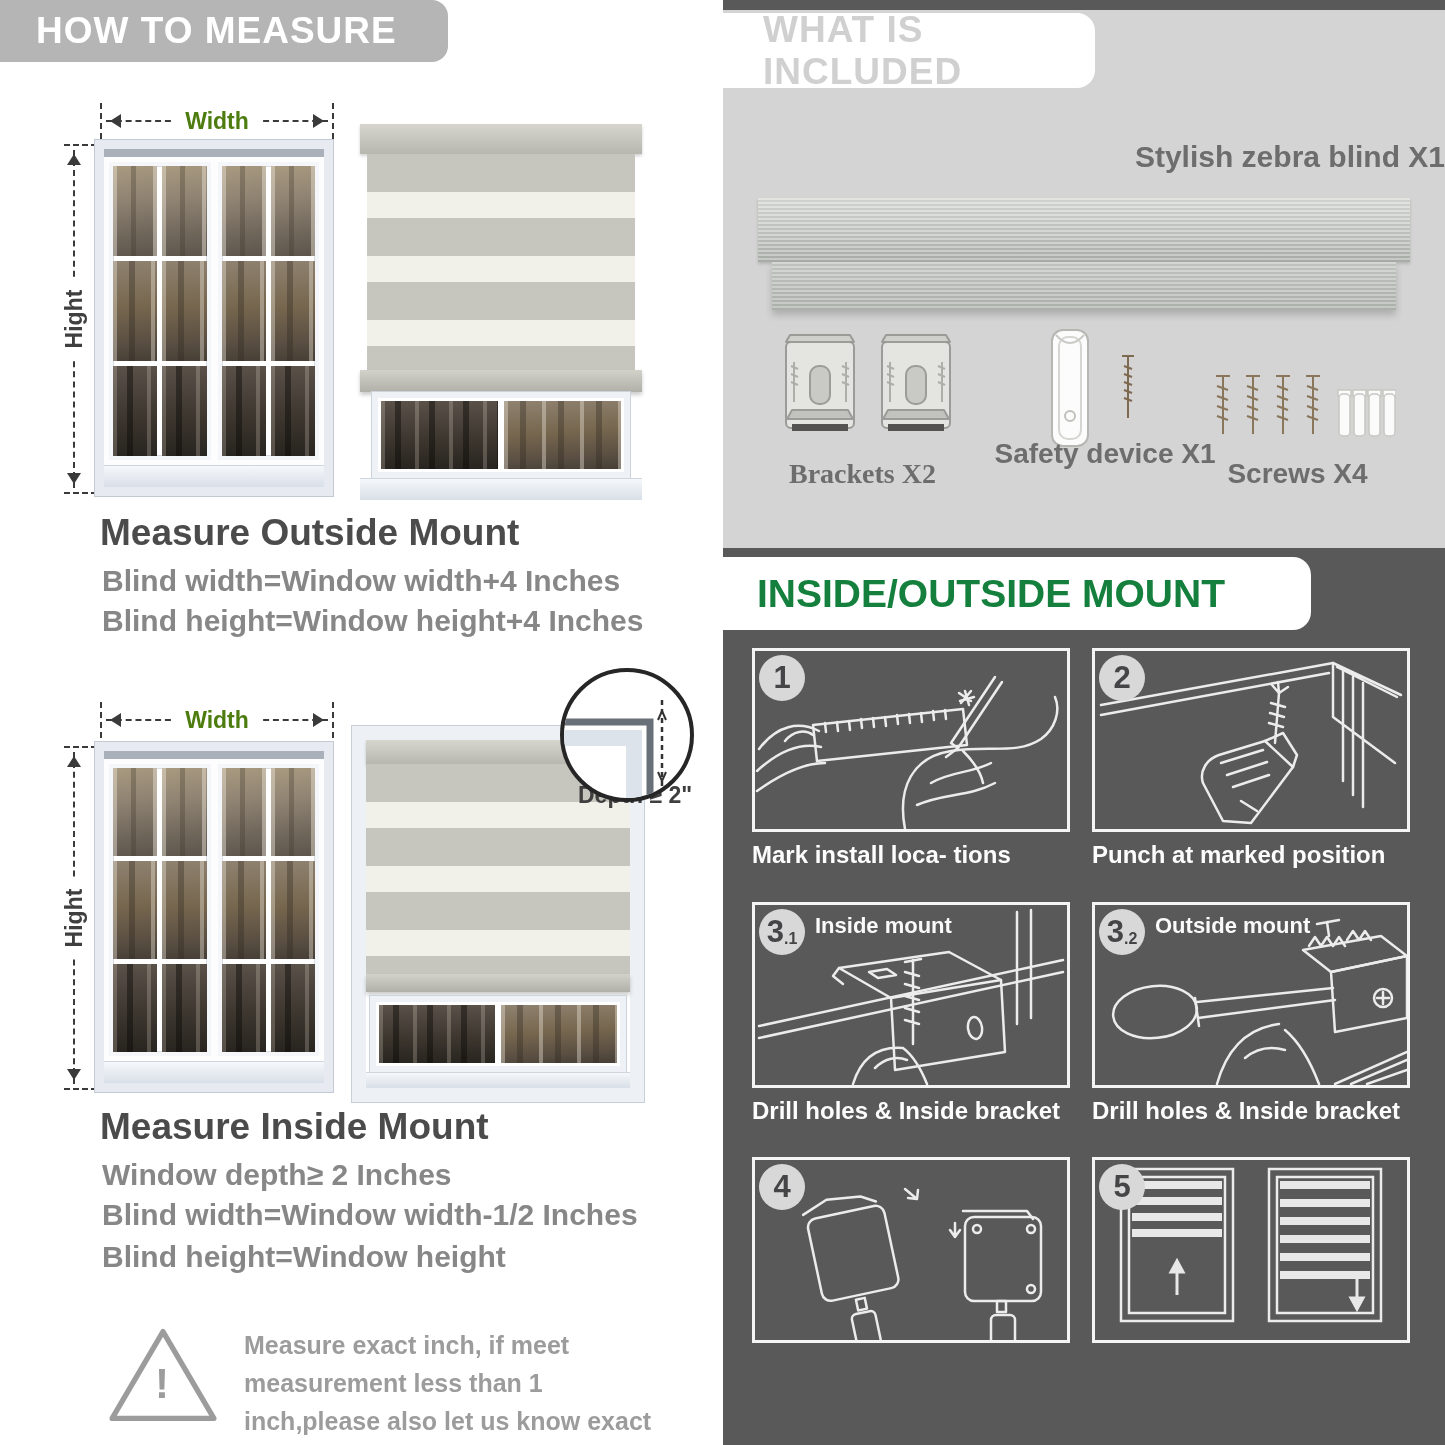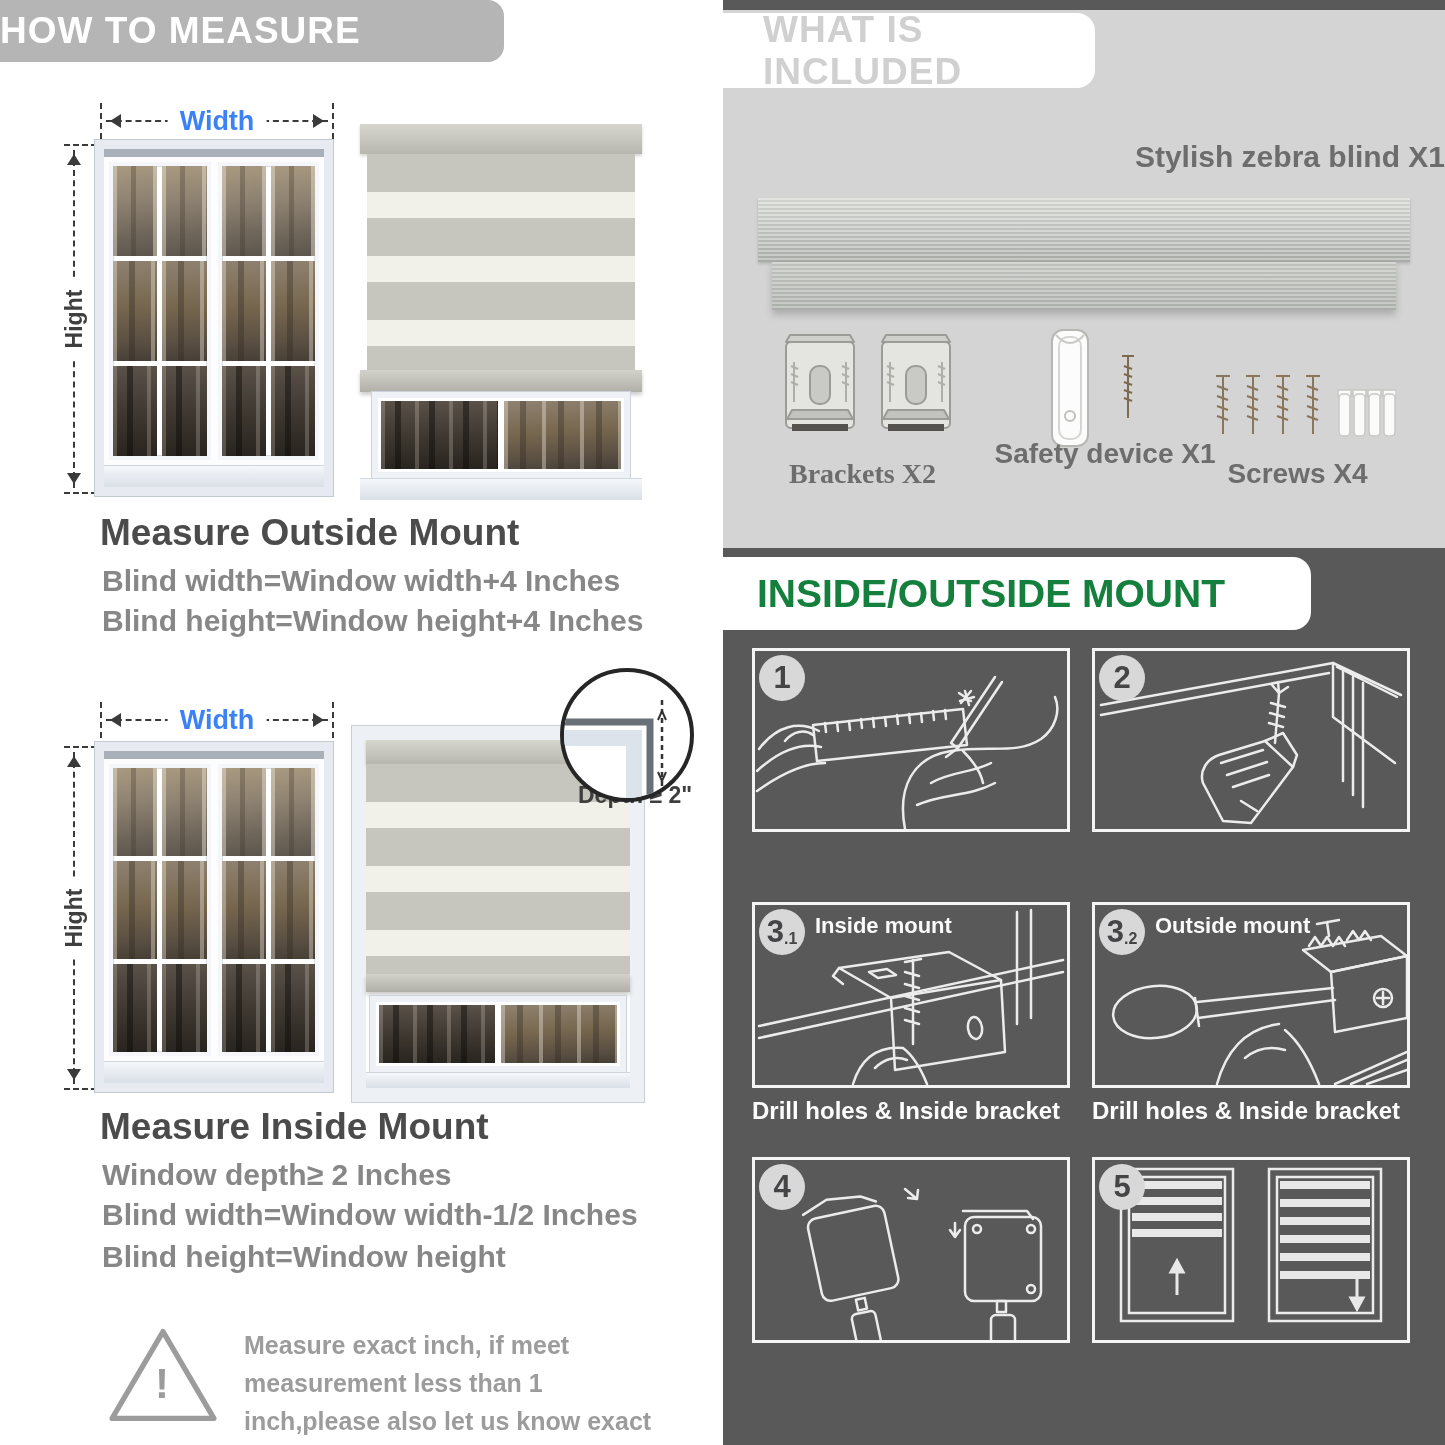--- a/index.html
+++ b/index.html
@@ -3,36 +3,36 @@
 <meta charset="utf-8">
 <style>
   * { box-sizing: border-box; margin: 0; padding: 0; }
   html,body { width:1445px; height:1445px; background:#ffffff; overflow:hidden;
               font-family:"Liberation Sans", sans-serif; }
   .abs { position:absolute; }
 
   
   .section-bar { background:#b5b5b5; color:#ffffff; font-weight:bold;
                  border-radius:0 16px 16px 0; display:flex; align-items:center; }
-  #how-bar { left:0; top:24; width:504px; height:62px; font-size:37px; letter-spacing:1px; }
+  #how-bar { left:0; top:24; width:448px; height:62px; font-size:37px; padding-left:36px; letter-spacing:1px; }
 
   .big-title { font-size:37px; font-weight:bold; color:#4b4b4b; }
   .body-line { font-size:30px; font-weight:bold; color:#878787; }
 
   
   .h-arrow { height:32px; }
   .h-arrow .line { position:absolute; top:15px; left:6px; right:6px; border-top:2px dashed #3a3a3a; }
   .h-arrow .tick-l { position:absolute; left:0; top:-2px; height:36px; border-left:2px dashed #3a3a3a; }
   .h-arrow .tick-r { position:absolute; right:0; top:-2px; height:36px; border-left:2px dashed #3a3a3a; }
   .h-arrow .ah-l { position:absolute; left:3px; top:9px; width:0; height:0;
                    border:7px solid transparent; border-right:11px solid #3a3a3a; }
   .h-arrow .ah-r { position:absolute; right:3px; top:9px; width:0; height:0;
                    border:7px solid transparent; border-left:11px solid #3a3a3a; }
   .h-arrow .label { position:absolute; left:50%; top:50%; transform:translate(-50%,-50%);
-                    background:#ffffff; padding:2px 12px; font-size:27px; font-weight:bold; color:#3b82f6; }
+                    background:#ffffff; padding:2px 12px; font-size:23px; font-weight:bold; color:#4d7c0f; }
 
   .v-arrow { width:32px; }
   .v-arrow .line { position:absolute; left:15px; top:6px; bottom:6px; border-left:2px dashed #3a3a3a; }
   .v-arrow .tick-t { position:absolute; top:0; left:6px; width:42px; border-top:2px dashed #3a3a3a; }
   .v-arrow .tick-b { position:absolute; bottom:0; left:6px; width:42px; border-top:2px dashed #3a3a3a; }
   .v-arrow .ah-t { position:absolute; top:3px; left:9px; width:0; height:0;
                    border:7px solid transparent; border-bottom:11px solid #3a3a3a; }
   .v-arrow .ah-b { position:absolute; bottom:3px; left:9px; width:0; height:0;
                    border:7px solid transparent; border-top:11px solid #3a3a3a; }
   .v-arrow .label { position:absolute; top:50%; left:50%; transform:translate(-50%,-50%) rotate(-90deg);
@@ -325,40 +325,42 @@
         <path d="M58,74 L208,58 L212,94 L62,110 Z"></path>
         <path d="M70,72 l1,9 M82,71 l1,9 M94,70 l1,9 M106,68 l1,9 M118,67 l1,9 M130,66 l1,9 M142,64 l1,9 M154,63 l1,9 M166,62 l1,9 M178,60 l1,9 M190,59 l1,9"></path>
         <path d="M205,50 l14,-4 M210,40 l4,14 M204,42 l12,8 M216,40 l-10,12"></path>
         <path d="M240,26 L196,92 M247,31 L203,97 M196,92 l7,5 l-12,9"></path>
         <path d="M4,98 C22,74 44,70 64,80 M2,120 C26,98 48,92 66,96 M30,90 C38,80 50,78 58,84 M2,140 C30,120 52,112 70,112"></path>
         <path d="M150,178 C142,136 158,106 196,100 C234,94 262,104 286,88 C300,78 306,60 300,46"></path>
         <path d="M176,132 C196,120 218,122 236,112 M162,154 C188,142 214,146 240,132 M208,100 C218,110 226,122 228,132"></path>
       </g>
     </svg>
   </div>
+  <div class="caption">Mark install loca- tions</div>
 </div>
 
 <div class="step" style="left:1092px;top:648px;">
   <div class="frame">
     <div class="badge">
         <span>2</span>
         <span class="sub"></span>
       </div>
     <svg viewBox="0 0 312 178">
       <g fill="none" stroke="#ececec" stroke-width="2.5" stroke-linecap="round" stroke-linejoin="round">
         <path d="M6,54 L238,12 M238,12 L306,44 M6,64 L234,22 M242,16 L302,46"></path>
         <path d="M238,12 L238,66 M248,20 L248,130 M258,26 L258,144 M268,32 L268,156 M238,66 L300,112"></path>
         <path d="M180,92 L184,42 M176,52 l14,4 M175,62 l14,4 M174,72 l14,4"></path>
         <path d="M184,42 l-7,-8 M184,42 l9,-6 M184,42 l-1,-11"></path>
         <path d="M128,170 L108,132 C104,120 112,108 124,104 L170,90 L198,116 L156,172 Z"></path>
         <path d="M170,90 L188,82 L202,104 L198,116"></path>
         <path d="M126,112 l42,-13 M132,124 l40,-13 M138,136 l36,-12 M146,150 l16,10"></path>
       </g>
     </svg>
   </div>
+  <div class="caption">Punch at  marked position</div>
 </div>
 
 <div class="step" style="left:752px;top:902px;">
   <div class="frame" style="height:186px;">
     <div class="badge">
         <span>3</span>
         <span class="sub">.1</span>
       </div>
     <div class="inner-label">Inside mount</div>
     <svg viewBox="0 0 312 178">

